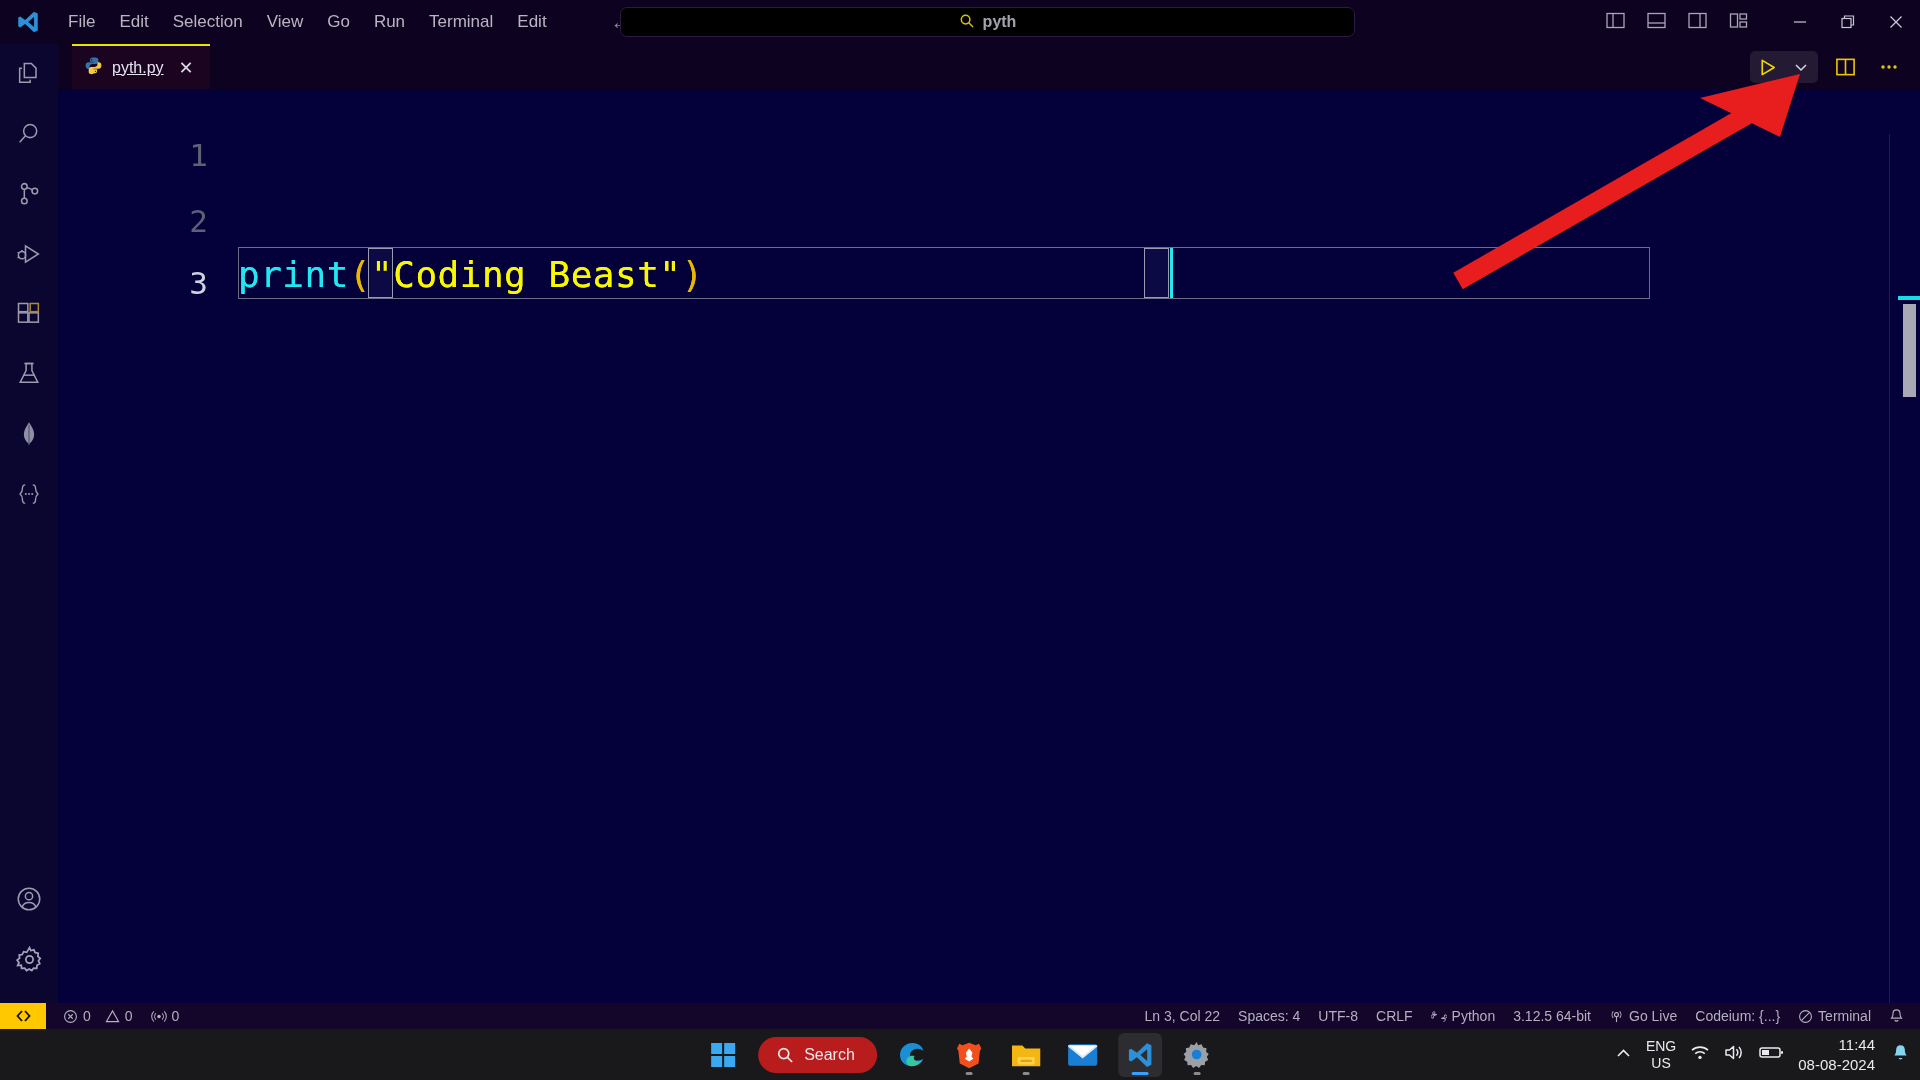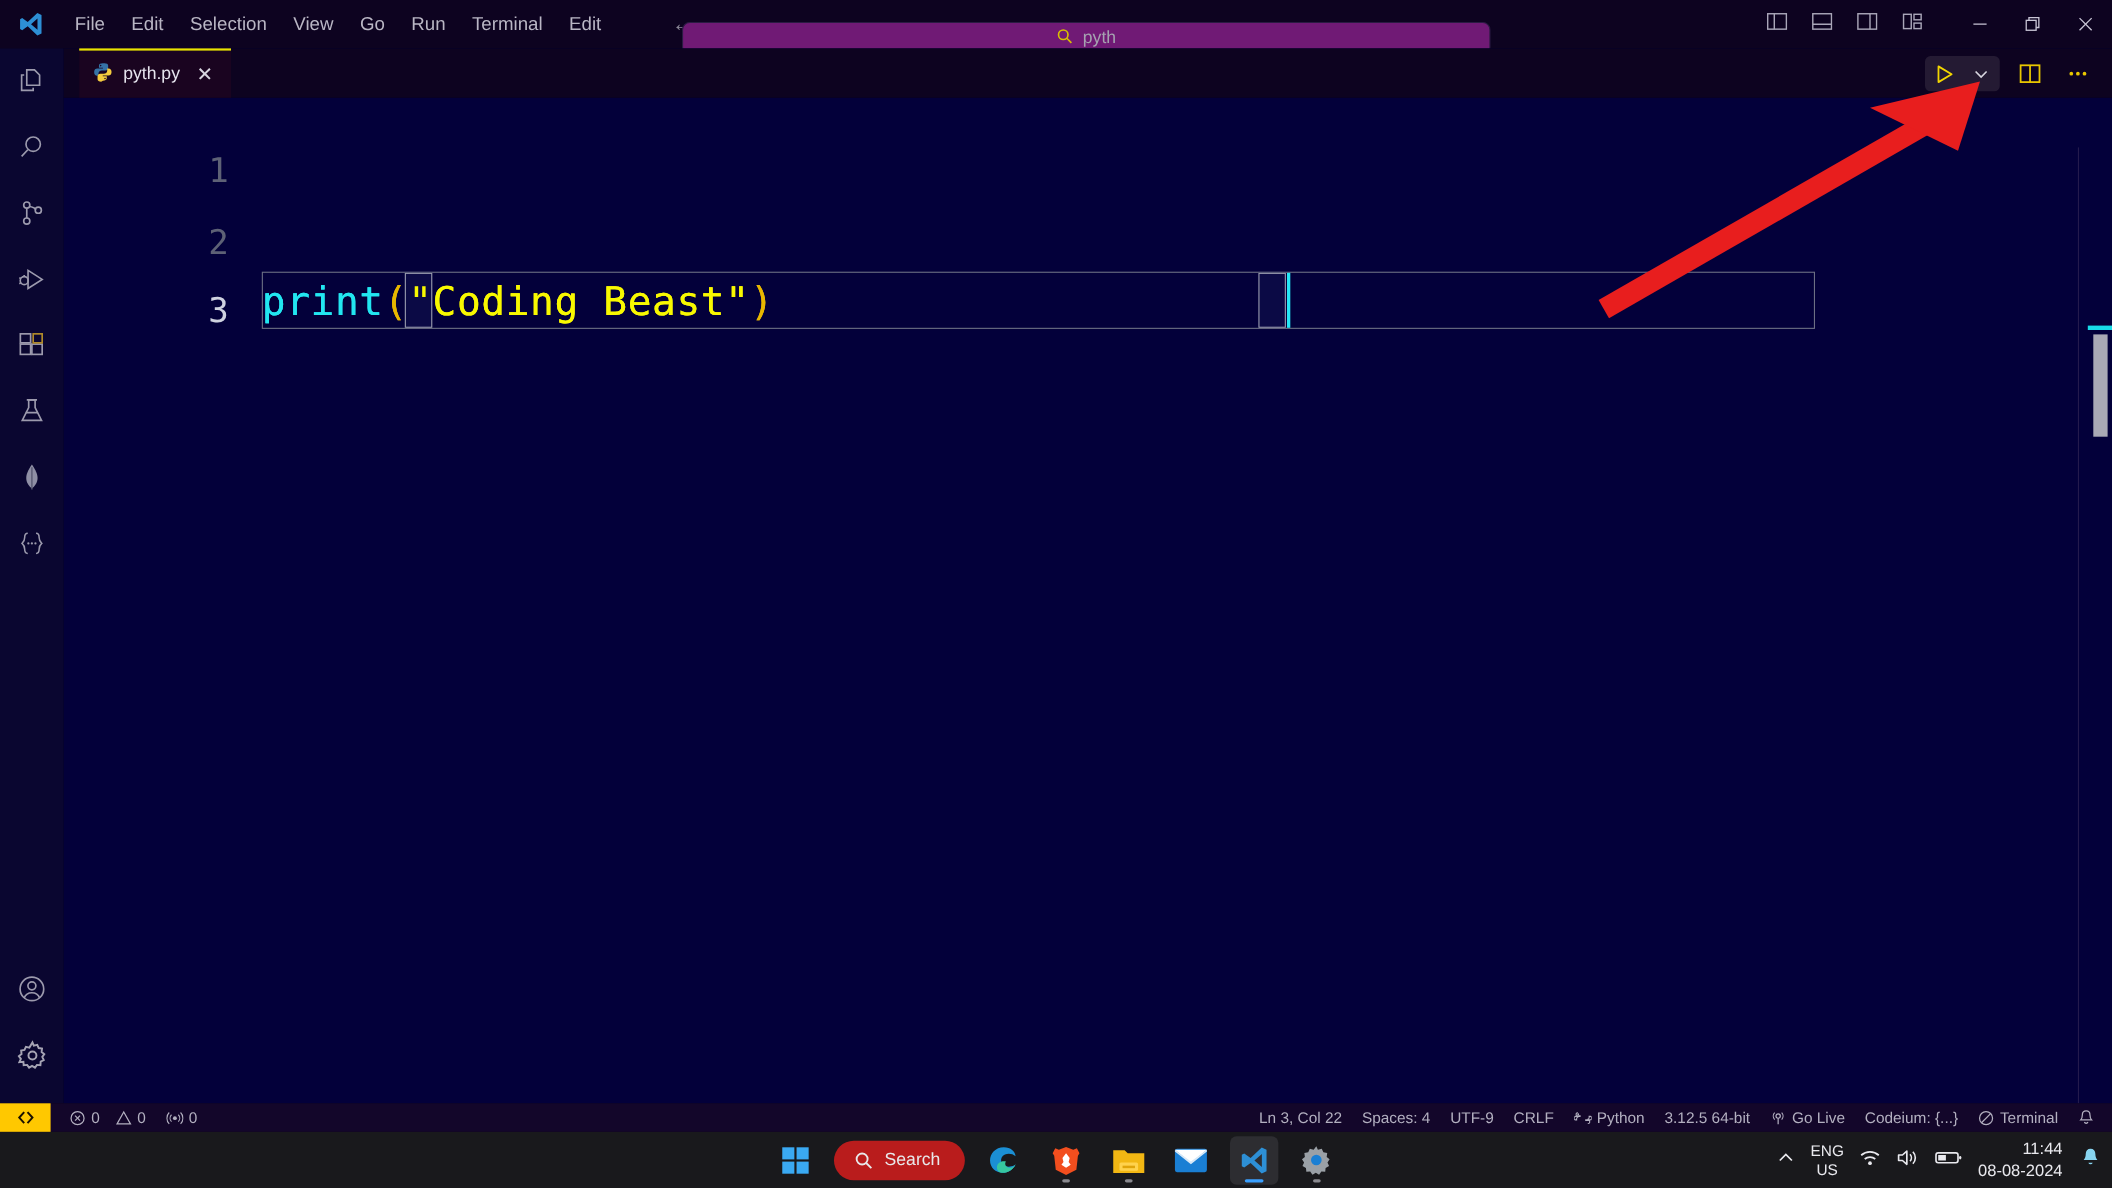--- a/index.html
+++ b/index.html
@@ -21,23 +21,23 @@
   .menu { display: flex; align-items: center; gap: 0px; }
   .menu-item {
     color: #b9b6c4; font-size: 17px; padding: 4px 12px; line-height: 20px;
     white-space: nowrap; cursor: default;
   }
 
   .nav-arrows { display: flex; align-items: center; gap: 20px; margin-left: 52px; }
   .nav-arrow { color: #8d8a99; font-size: 20px; line-height: 1; }
 
   .cmdbar {
-    position: absolute; left: 620px; top: 20px; width: 735px; height: 30px;
-    background: #701a75; border: 1px solid #2a1b42; border-radius: 7px;
-    display: flex; align-items: center; justify-content: center; gap: 8px;
+    position: absolute; left: 620px; top: 7px; width: 735px; height: 30px;
+    background: #000000; border: 1px solid #2a1b42; border-radius: 7px;
+    display: flex; align-items: center; justify-content: center; gap: 8px; font-weight: bold;
   }
   .cmdbar .q { color: #d9c000; font-size: 15px; }
   .cmdbar .txt { color: #a5a2b0; font-size: 16px; }
 
   .winctl { position: absolute; right: 0; top: 0; height: 44px; display: flex; align-items: center; }
   .layout-icons { display: flex; align-items: center; gap: 22px; padding-right: 28px; }
   .wbtn { width: 48px; height: 44px; display: flex; align-items: center; justify-content: center; }
 
   
   .activitybar {
@@ -52,21 +52,21 @@
   .editor-area {
     position: absolute; left: 58px; top: 44px; width: 1862px; height: 959px;
     background: #03003a;
   }
   .tabbar { position: relative; height: 45px; background: #0d0320; }
   .tab {
     position: absolute; left: 14px; top: 0; height: 45px; width: 138px;
     background: #1a0420; border-top: 2px solid #e8e400;
     display: flex; align-items: center; padding: 0 10px 0 12px; gap: 9px;
   }
-  .tab .label { color: #e6e4ee; font-size: 16px; white-space: nowrap; }
+  .tab .label { color: #e6e4ee; font-size: 16px; white-space: nowrap; text-decoration: underline; }
   .tab .x { color: #d8d6e0; font-size: 18px; margin-left: 6px; line-height: 1; }
 
   .editor-toolbar {
     position: absolute; right: 14px; top: 4px; height: 38px;
     display: flex; align-items: center; gap: 2px;
   }
   .tb-run { display: flex; align-items: center; background: #241a33; border-radius: 5px; }
   .tb-btn { width: 34px; height: 32px; display: flex; align-items: center; justify-content: center; }
 
   
@@ -395,21 +395,21 @@
       <svg width="16" height="15" viewBox="0 0 17 16">
           <circle cx="8.5" cy="8" r="1.9" fill="#b3b0c0"></circle>
           <path d="M5.2 4.7a4.7 4.7 0 0 0 0 6.6M11.8 4.7a4.7 4.7 0 0 1 0 6.6M3 2.5a7.8 7.8 0 0 0 0 11M14 2.5a7.8 7.8 0 0 1 0 11" fill="none" stroke="#b3b0c0" stroke-width="1.1"></path>
         </svg>
       <span>0</span>
     </div>
 
     <div class="sb-right">
       <div class="sb-item">Ln 3, Col 22</div>
       <div class="sb-item">Spaces: 4</div>
-      <div class="sb-item">UTF-9</div>
+      <div class="sb-item">UTF-8</div>
       <div class="sb-item">CRLF</div>
       <div class="sb-item">
         <svg width="16" height="15" viewBox="0 0 18 16">
             <path d="M4 2.5c-1.6 0-1.9 1-1.9 1v2.2h4v.6H1.5S0 6.3 0 8s1.4 1.8 1.4 1.8h1.2V8.4s.2-1.5 1.8-1.5" fill="none" stroke="#b3b0c0" stroke-width="1.1"></path>
             <circle cx="4.2" cy="4" r="0.9" fill="#b3b0c0"></circle>
             <path d="M14 13.5c1.6 0 1.9-1 1.9-1v-2.2h-4v-.6h4.6s1.5 0 1.5-1.7-1.4-1.8-1.4-1.8h-1.2v1.4s-.2 1.5-1.8 1.5" fill="none" stroke="#b3b0c0" stroke-width="1.1"></path>
           </svg>
         <span>Python</span>
       </div>
       <div class="sb-item">3.12.5 64-bit</div>

